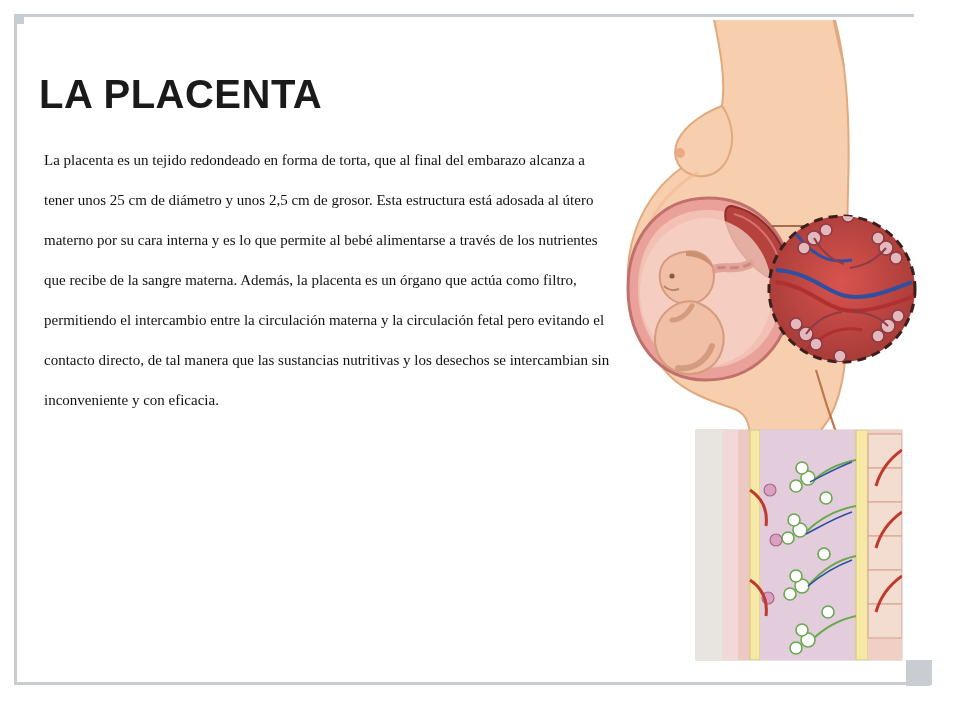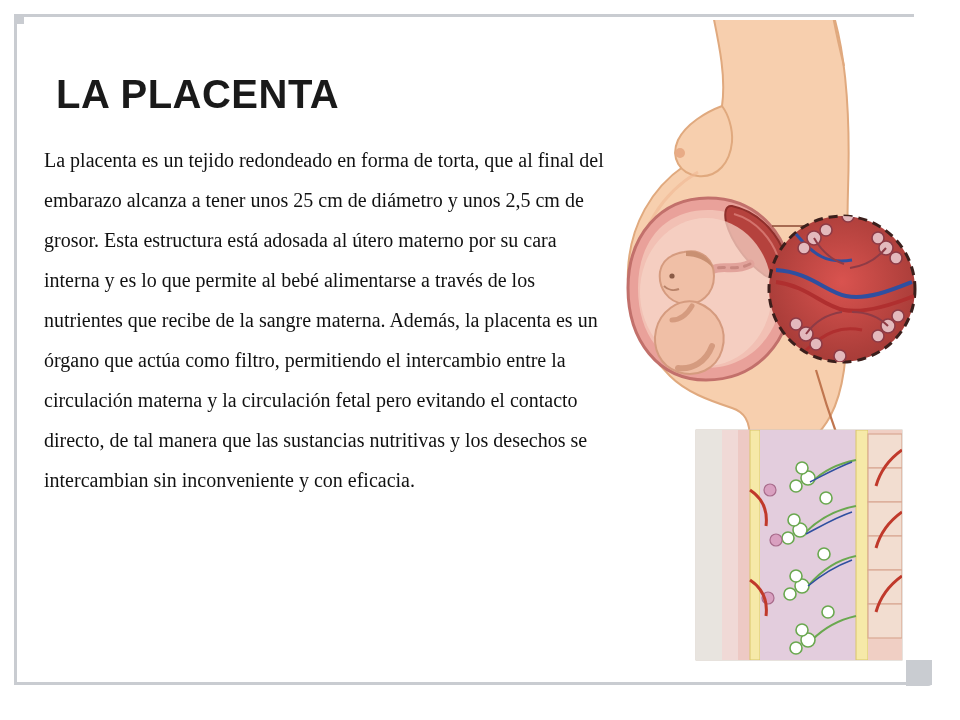--- a/index.html
+++ b/index.html
@@ -53,36 +53,36 @@
     position: absolute;
     left: 14px;
     top: 14px;
     width: 10px;
     height: 10px;
     background: #c9ccd1;
   }
 
   #title {
     position: absolute;
-    left: 56px;
+    left: 39px;
     top: 72px;
     font-family: "Liberation Sans", sans-serif;
     font-size: 40px;
     font-weight: bold;
     color: #1a1a1a;
     letter-spacing: 0.5px;
   }
 
   #body-text {
     position: absolute;
     left: 44px;
     top: 140px;
     width: 570px;
     font-family: "Liberation Serif", serif;
-    font-size: 20px;
+    font-size: 15px;
     line-height: 40px;
     color: #111111;
     text-align: left;
   }
 
   
   #art {
     position: absolute;
     left: 600px;
     top: 20px;

